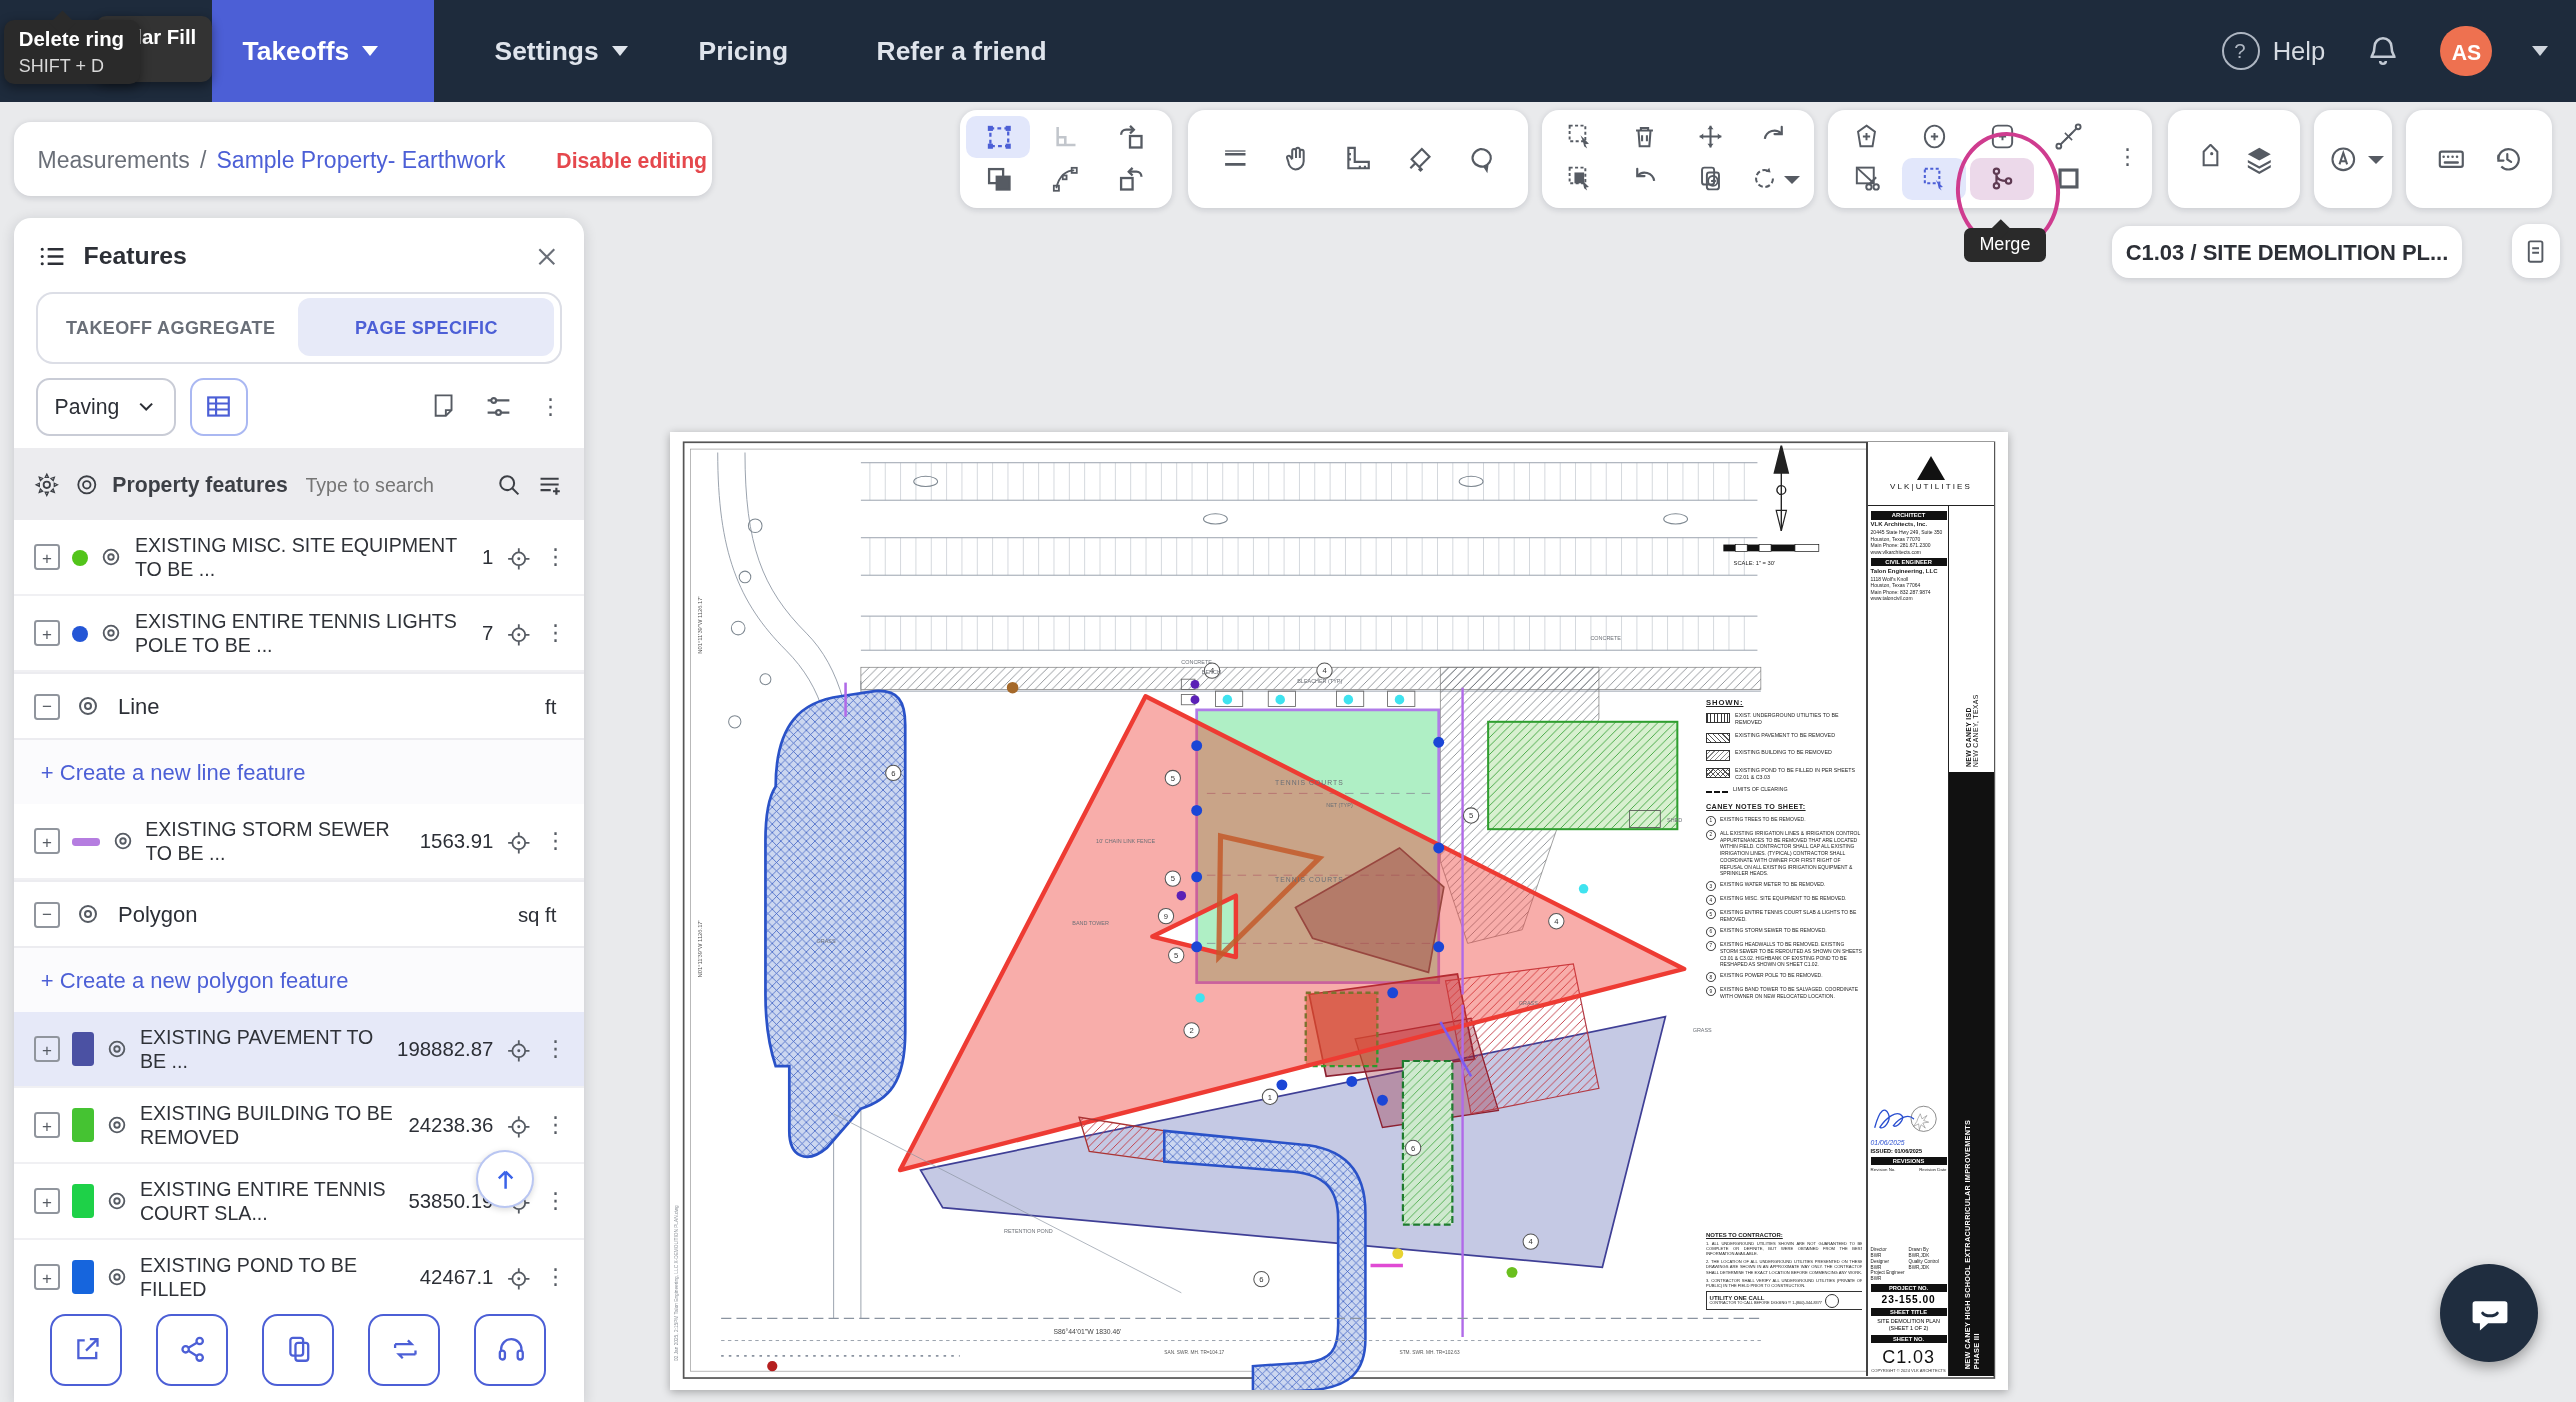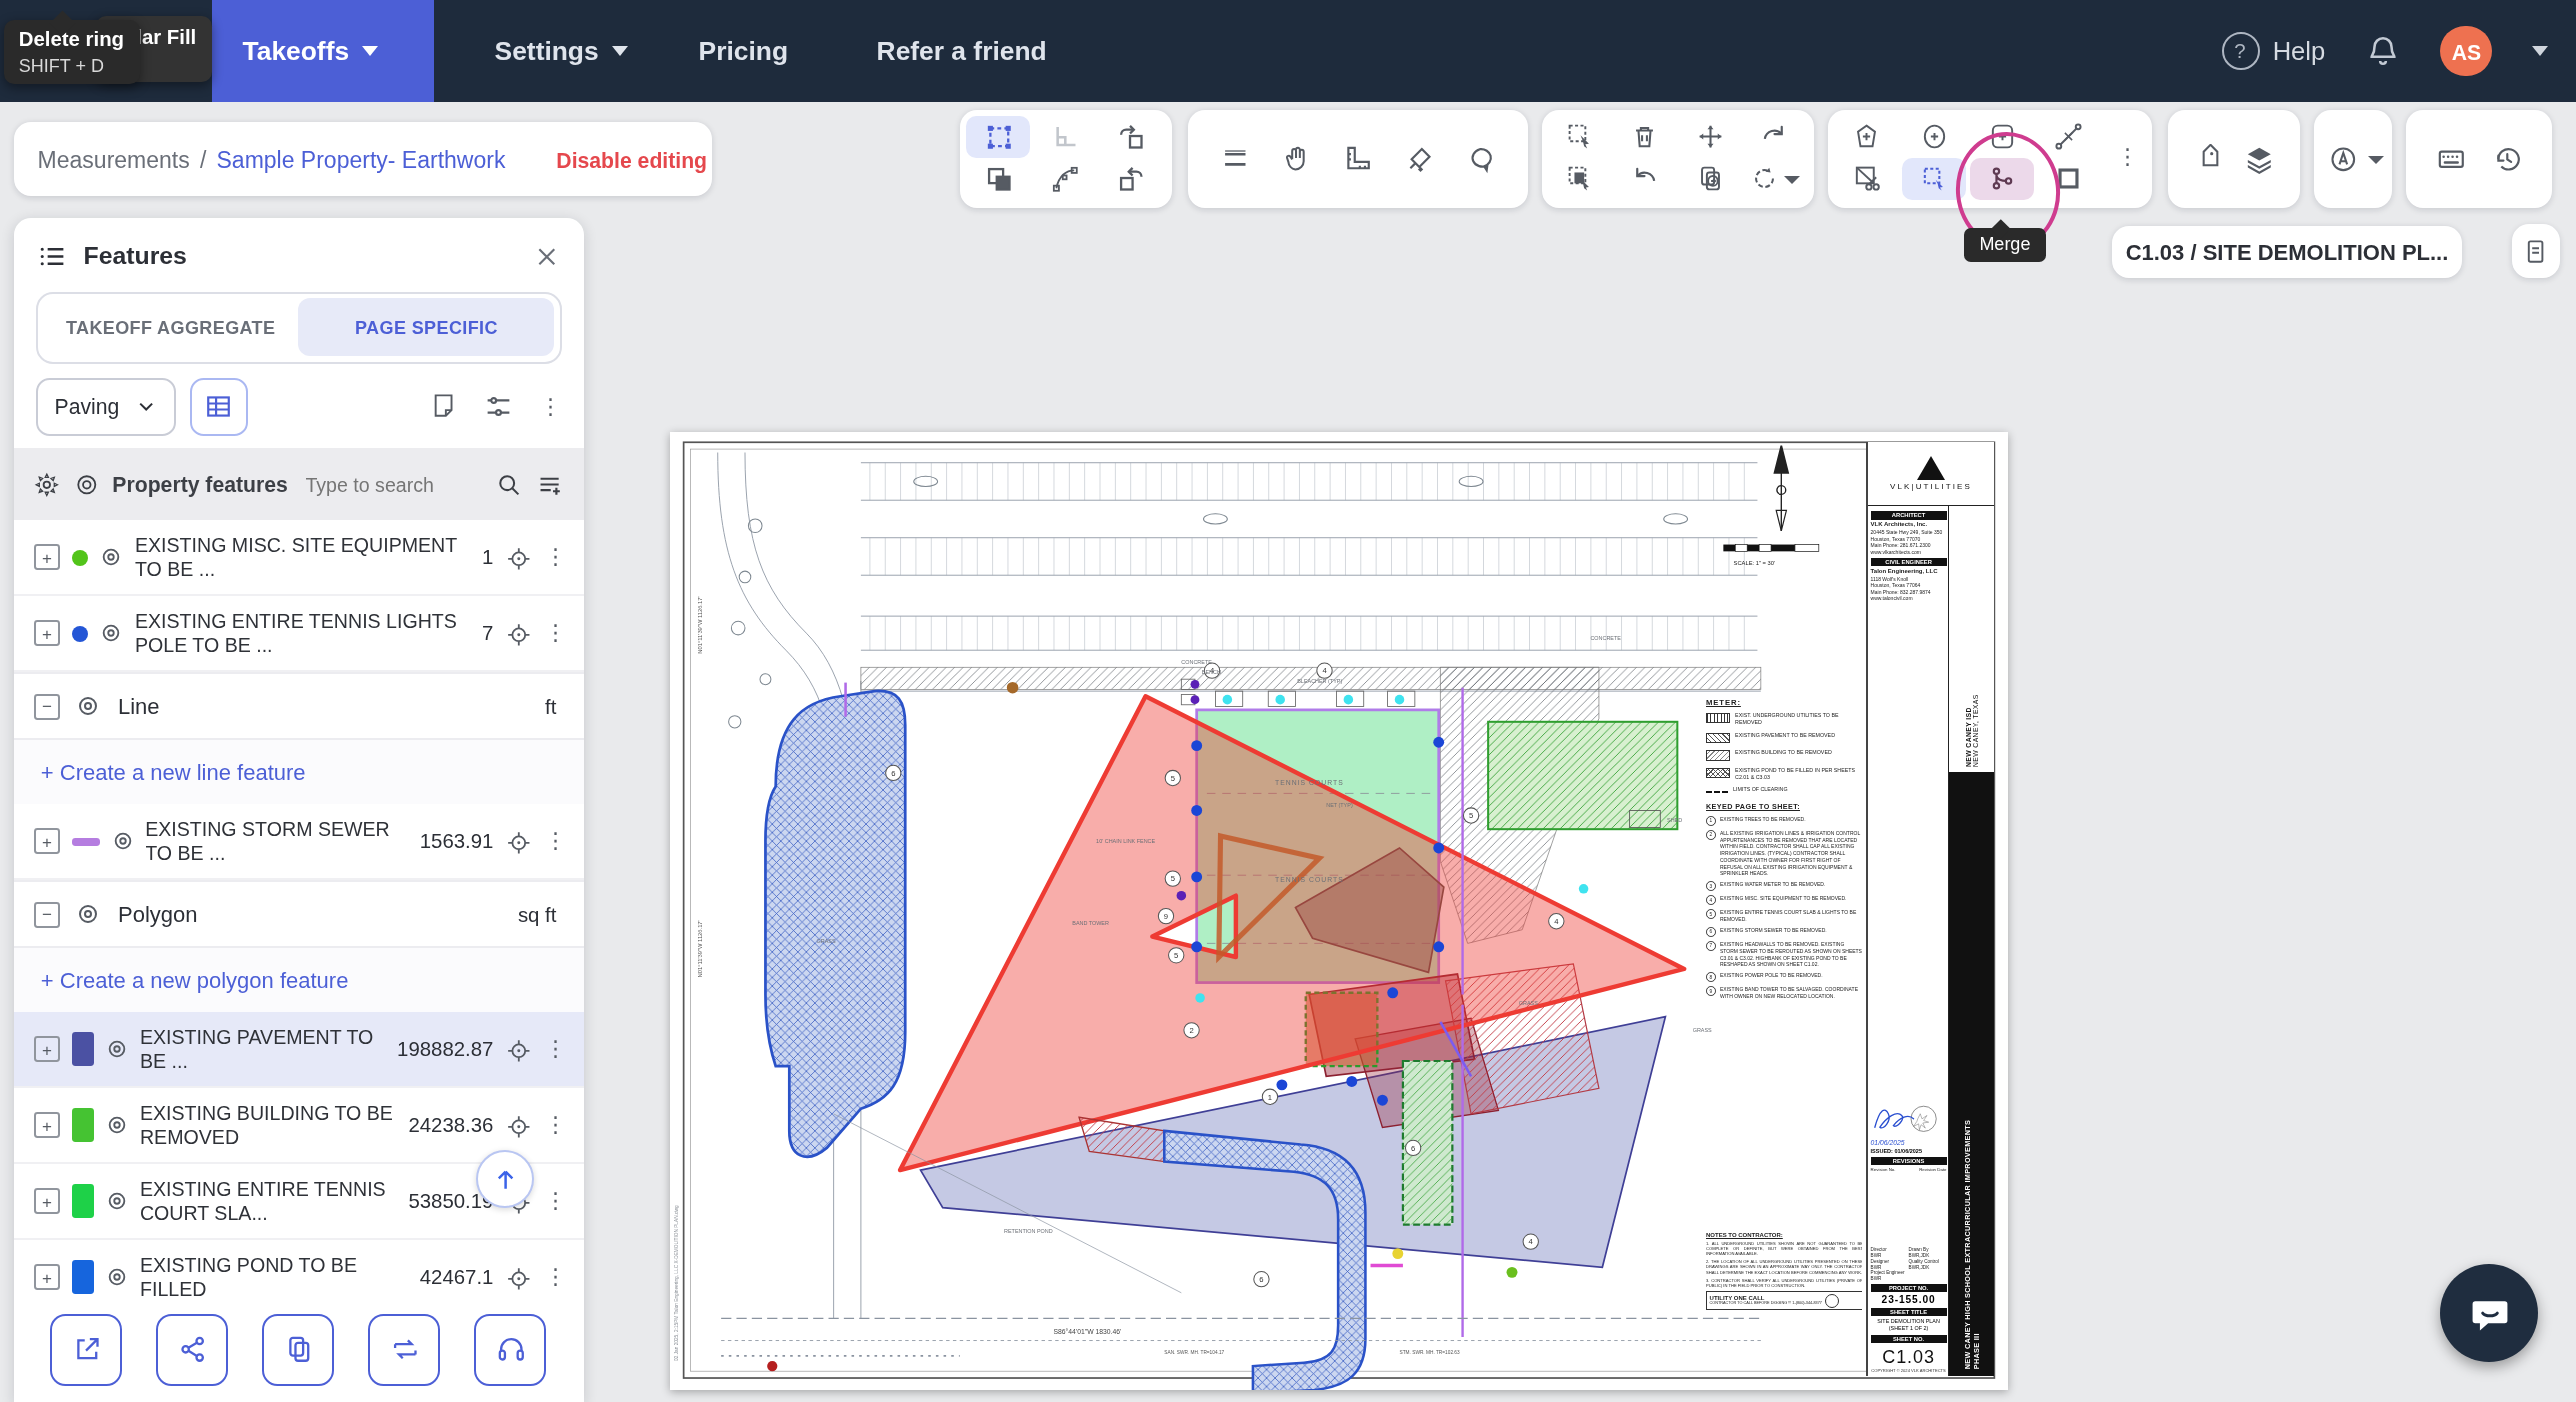--- a/index.html
+++ b/index.html
@@ -669,42 +669,42 @@
         <rect x="632" y="66" width="7" height="4" fill="#111"></rect>
           <rect x="639" y="66" width="7" height="4" fill="#fff" stroke="#111" stroke-width="0.4"></rect>
         <rect x="646" y="66" width="14" height="4" fill="#111"></rect>
           <rect x="660" y="66" width="14" height="4" fill="#fff" stroke="#111" stroke-width="0.4"></rect>
         <text x="624" y="78" font-size="3.4" fill="#222">SCALE: 1" = 30'</text>
       </g>
     </svg>
 
     <div class="legendcol">
       <div class="in shrink">
-        <div class="ltitle">METER:</div>
+        <div class="ltitle">SHOWN:</div>
         <div class="lrow">
             <span class="lsw p1"></span>
             <span class="ltext">EXIST. UNDERGROUND UTILITIES TO BE REMOVED</span>
           </div>
         <div class="lrow">
             <span class="lsw p2"></span>
             <span class="ltext">EXISTING PAVEMENT TO BE REMOVED</span>
           </div>
         <div class="lrow">
             <span class="lsw p3"></span>
             <span class="ltext">EXISTING BUILDING TO BE REMOVED</span>
           </div>
         <div class="lrow">
             <span class="lsw p4"></span>
             <span class="ltext">EXISTING POND TO BE FILLED IN PER SHEETS C2.01 &amp; C3.03</span>
           </div>
         <div class="lrow">
             <span class="lsw p5"></span>
             <span class="ltext">LIMITS OF CLEARING</span>
           </div>
-        <div class="ktitle">KEYED PAGE TO SHEET:</div>
+        <div class="ktitle">CANEY NOTES TO SHEET:</div>
         <div class="knotes">
           <div class="knote">
               <span class="knum"></span>
               <span class="ktext">EXISTING TREES TO BE REMOVED.</span>
             </div>
           <div class="knote">
               <span class="knum"></span>
               <span class="ktext">ALL EXISTING IRRIGATION LINES &amp; IRRIGATION CONTROL APPURTENANCES TO BE REMOVED THAT ARE LOCATED WITHIN FIELD. CONTRACTOR SHALL CAP ALL EXISTING IRRIGATION LINES. (TYPICAL) CONTRACTOR SHALL COORDINATE WITH OWNER FOR FIRST RIGHT OF REFUSAL ON ALL EXISTING IRRIGATION EQUIPMENT &amp; SPRINKLER HEADS.</span>
             </div>
           <div class="knote">

